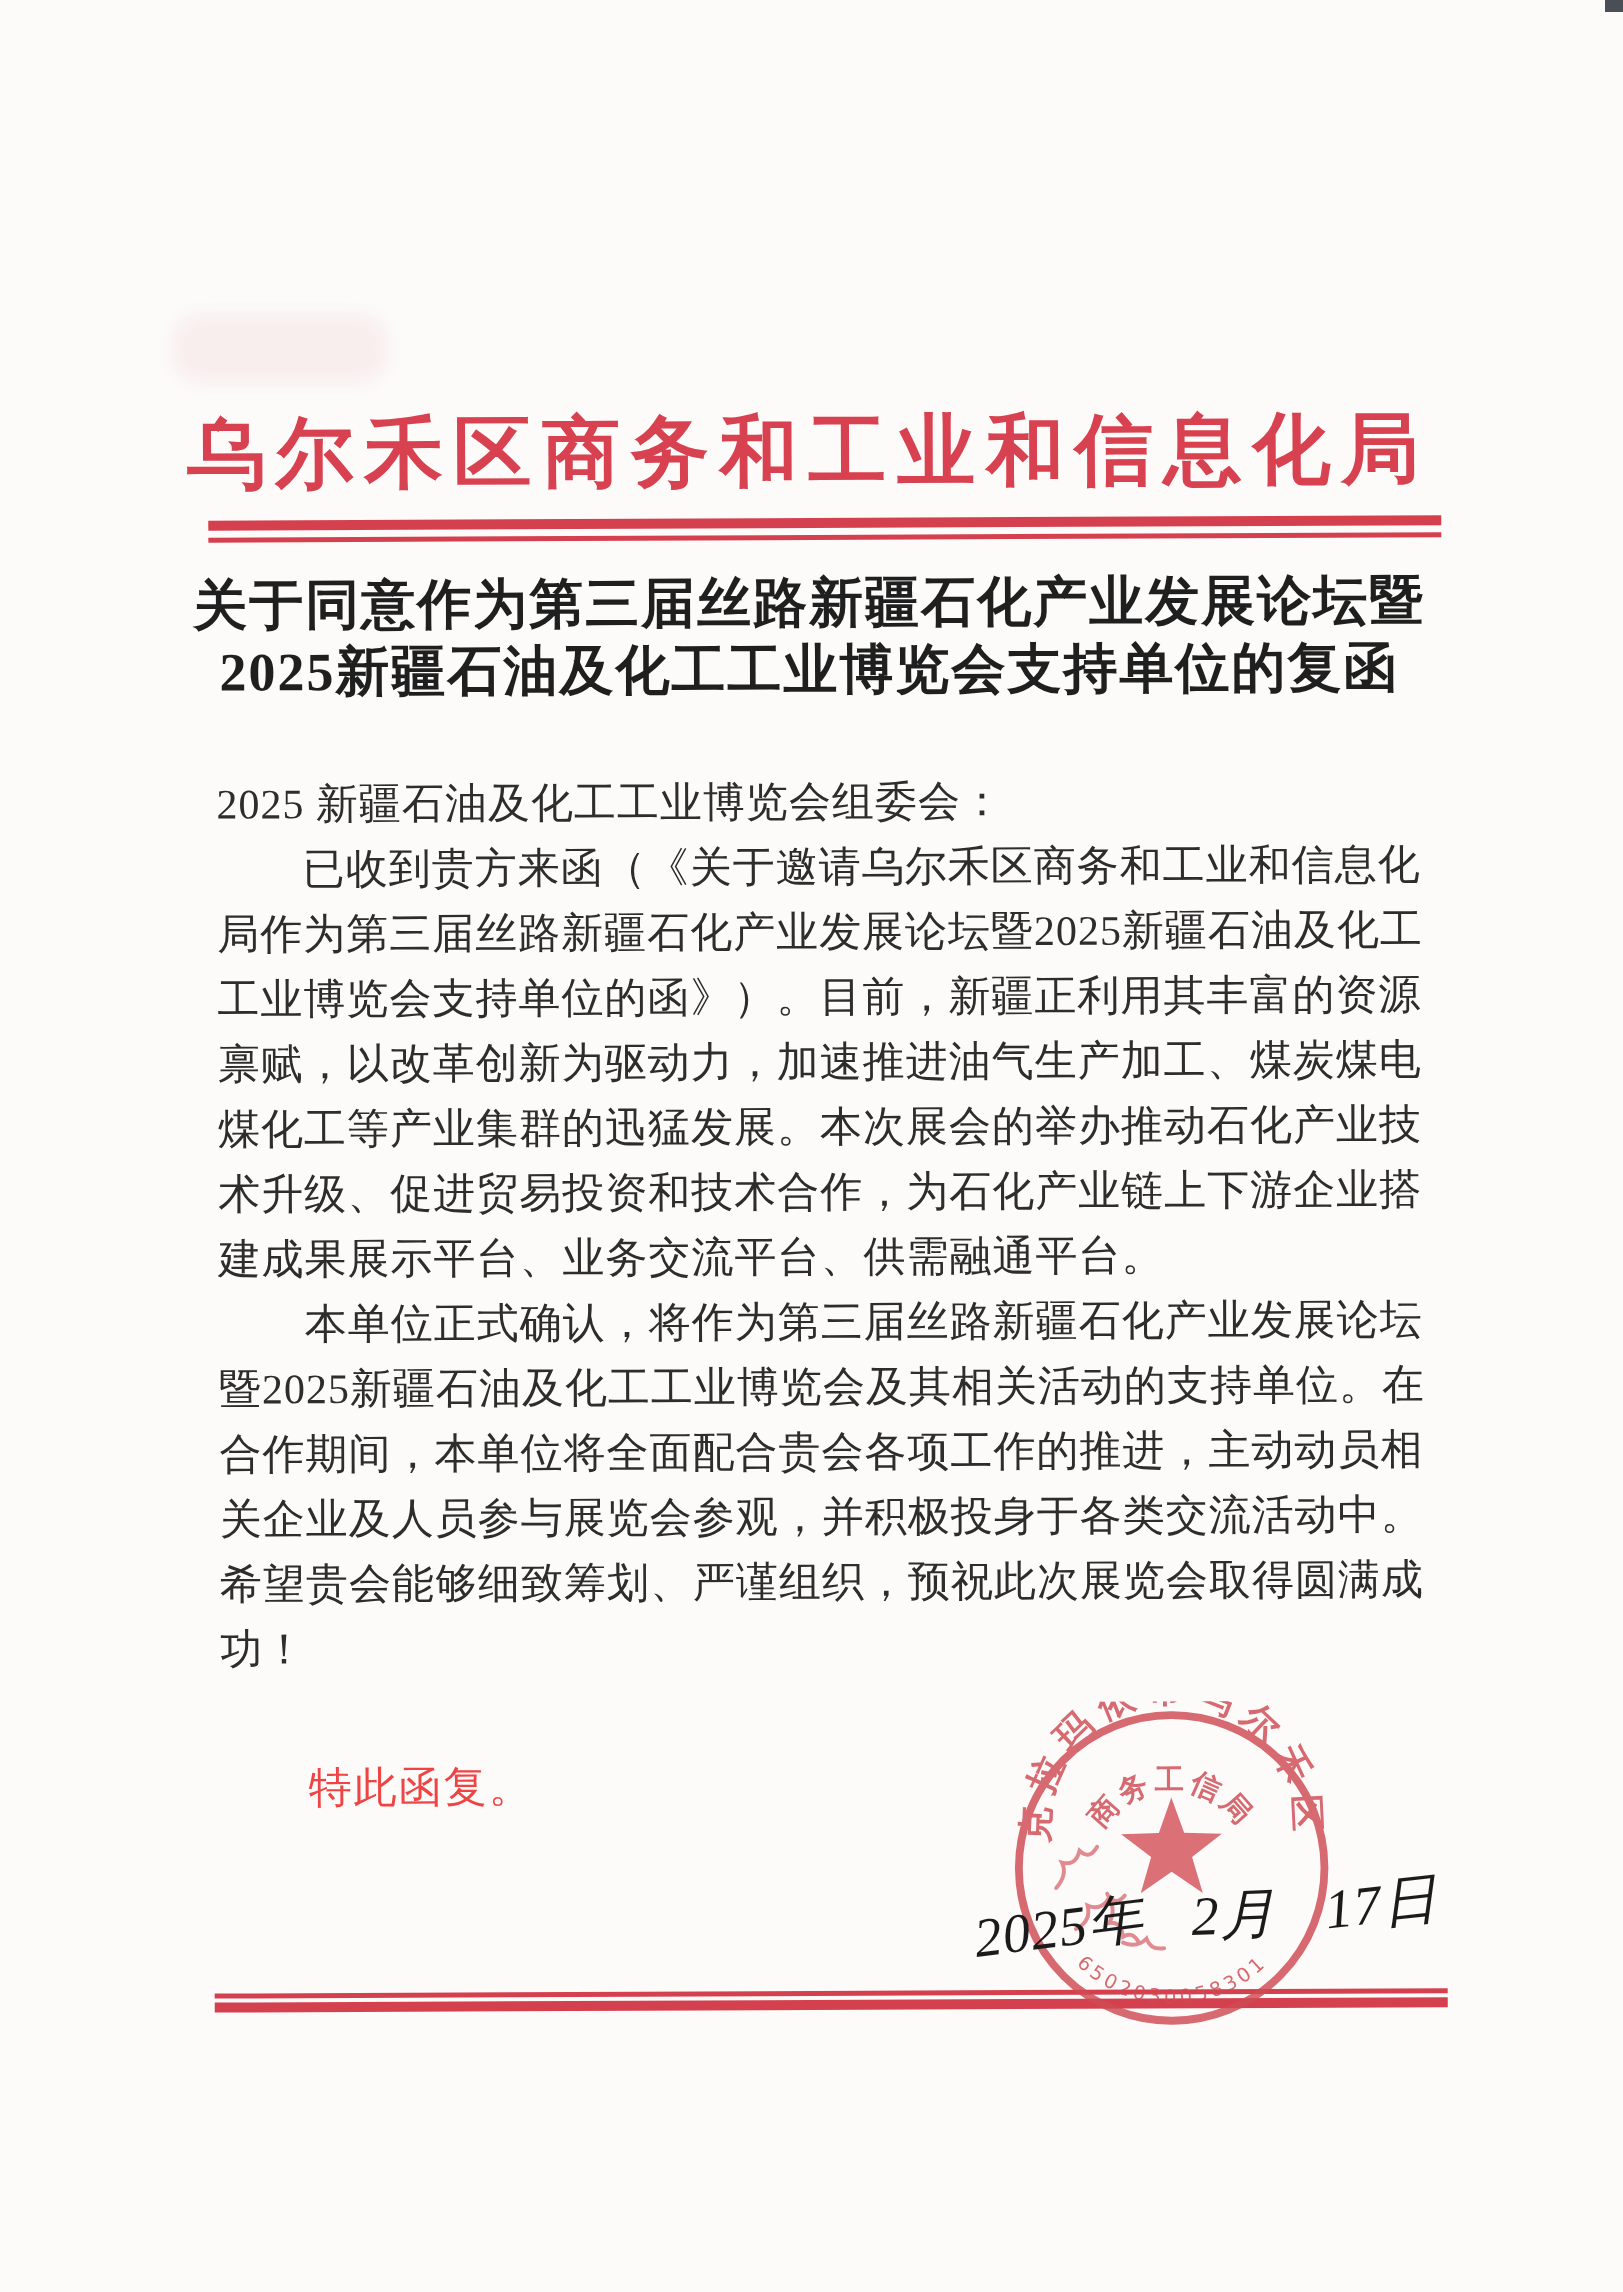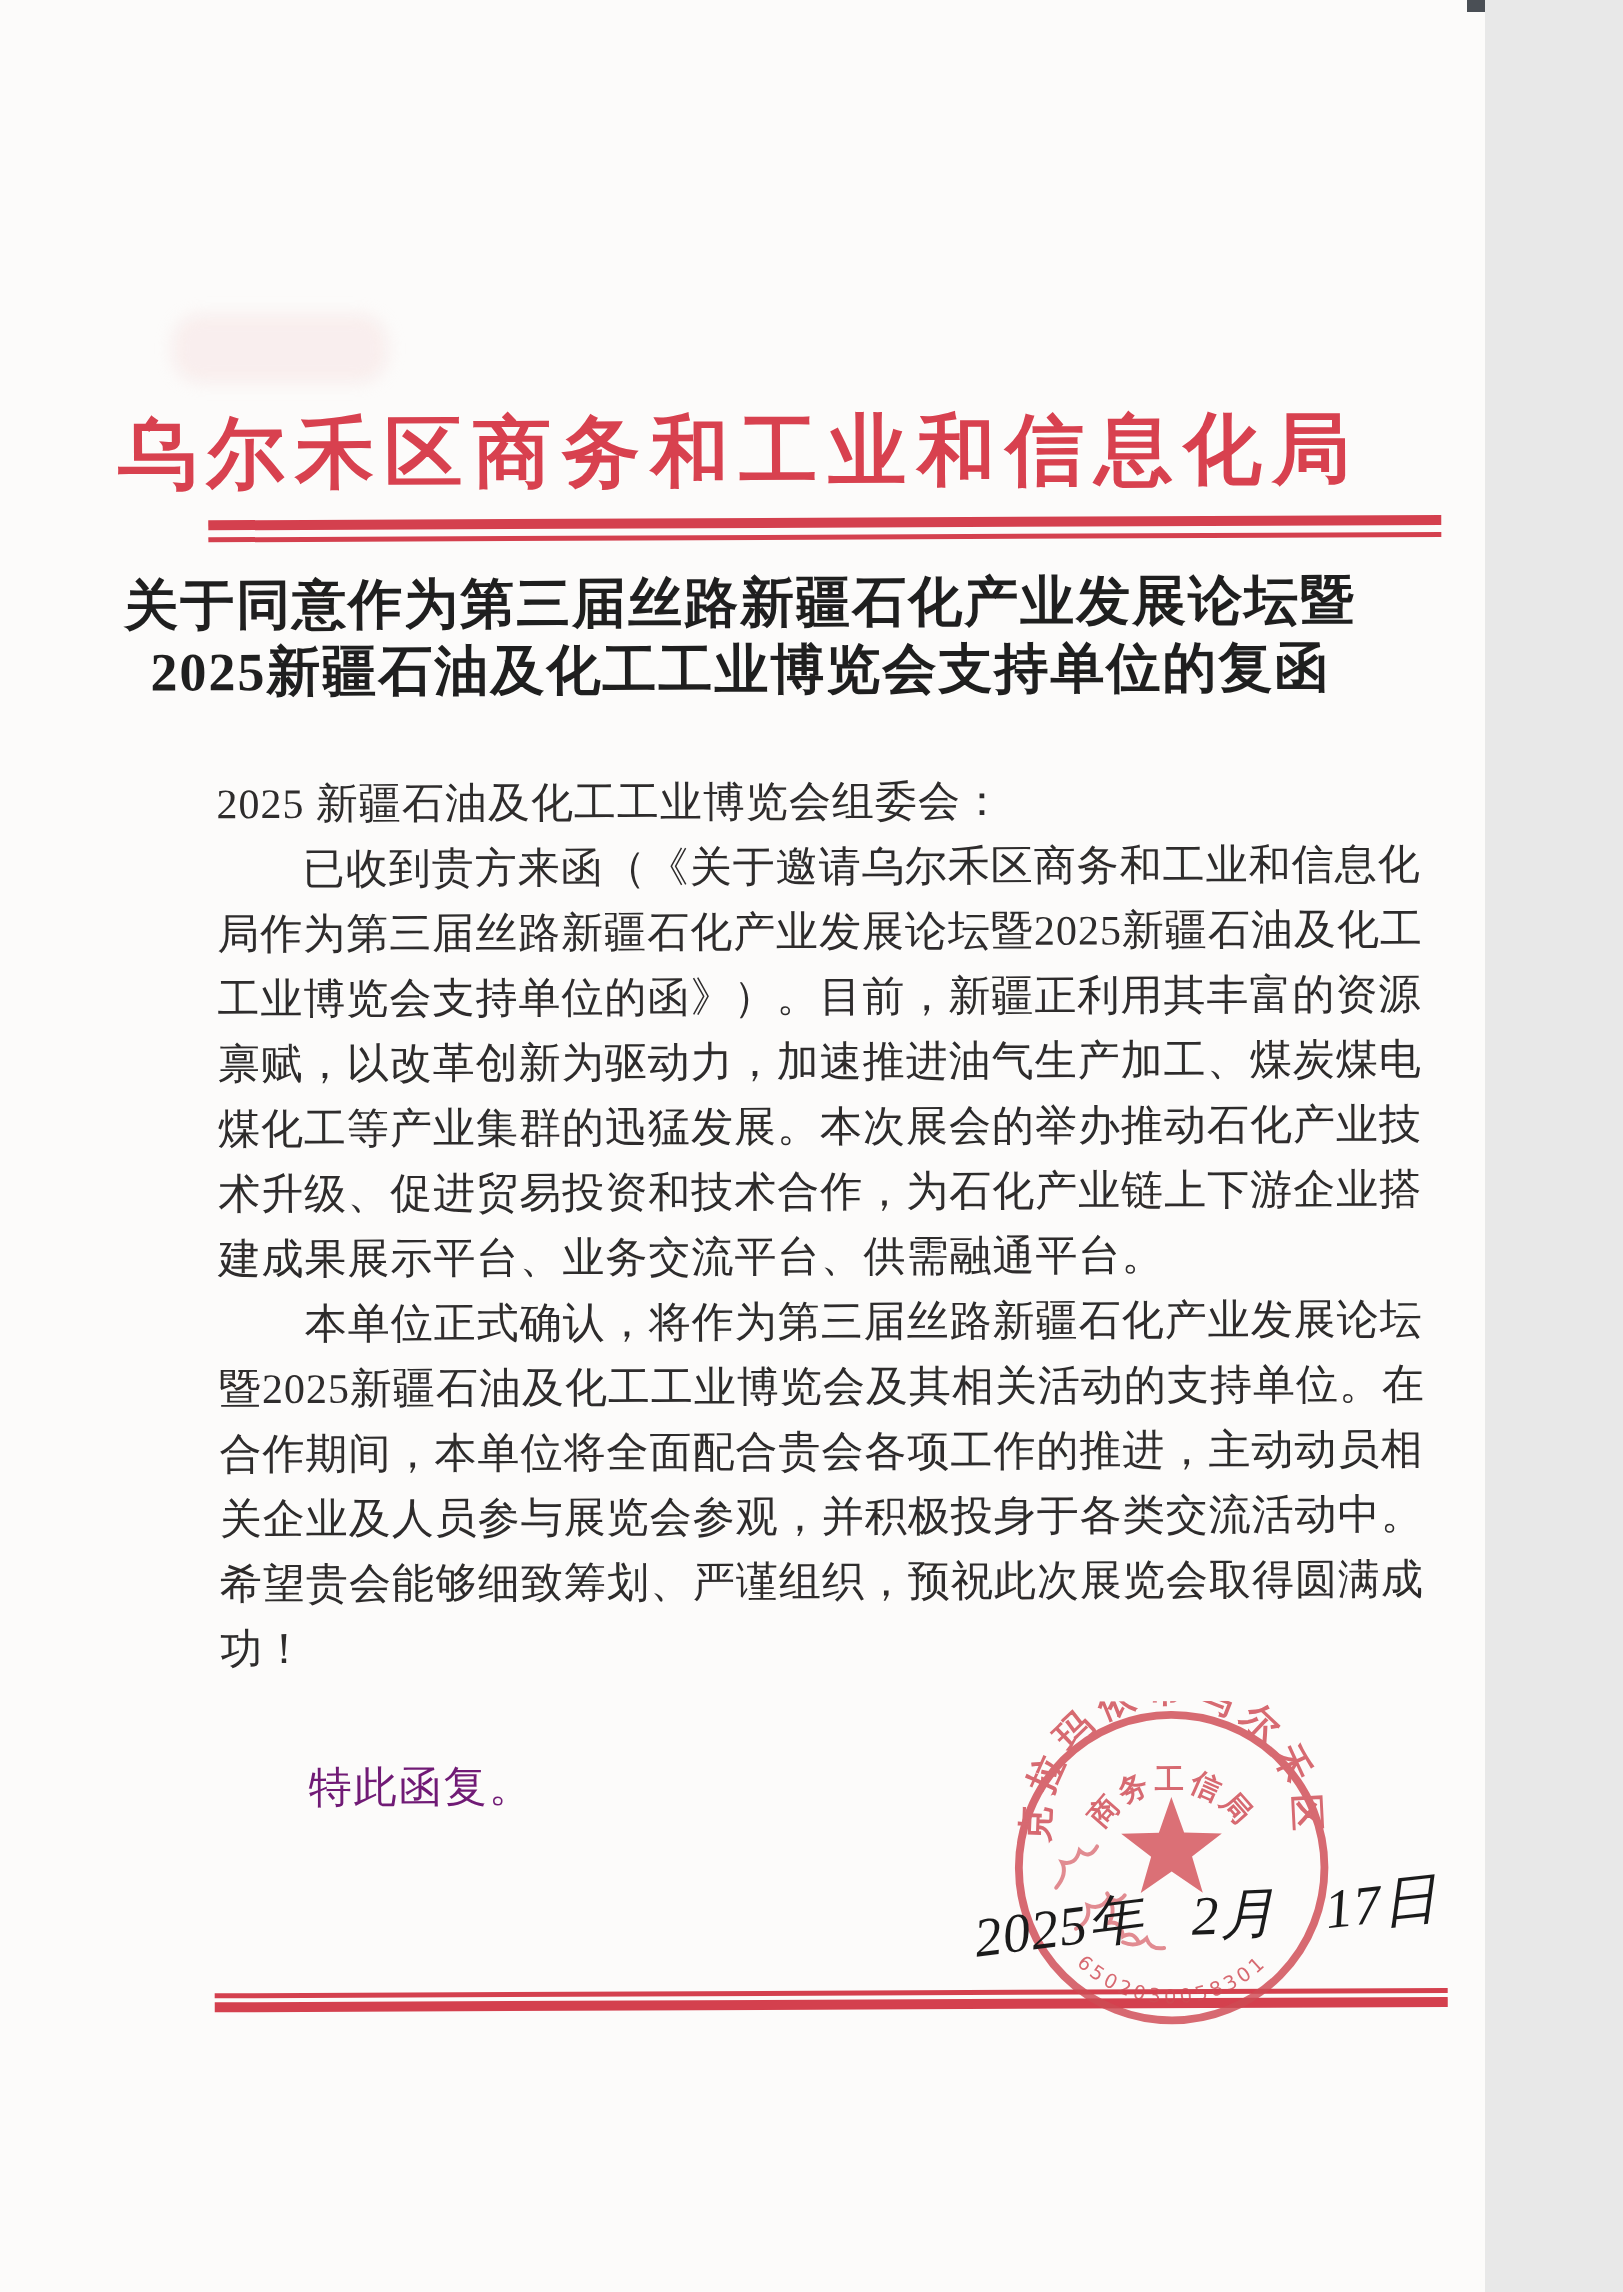--- a/index.html
+++ b/index.html
@@ -1,18 +1,18 @@
 <!DOCTYPE html>
 <html><head>
 <meta charset="utf-8">
 <style>
   html,body{margin:0;padding:0;background:#e8e8e8;}
   .page{
     position:relative;
-    width:1485px;height:2293px;
+    width:1623px;height:2293px;
     background:#fcfbfa;
     overflow:hidden;
     font-family:"Liberation Serif","DejaVu Serif",serif;
   }
   
   .smudge{
     position:absolute;left:172px;top:314px;width:216px;height:69px;
     background:rgba(243,214,214,0.35);filter:blur(7.8px);border-radius:29px;
   }
   .corner-mark{
@@ -44,21 +44,21 @@
   .body-block{
     position:absolute;left:218px;top:770px;width:1215px;
     color:#2e2c2c;font-size:42px;line-height:65px;
     letter-spacing:1px;
   }
   .line{height:65px;white-space:nowrap;}
   .line.indent{text-indent:86px;}
 
   .closing{
     position:absolute;left:306px;top:1756px;
-    color:#701a75;font-size:43px;line-height:59px;letter-spacing:2px;
+    color:#ef4444;font-size:43px;line-height:59px;letter-spacing:2px;
   }
 
   .stamp{
     position:absolute;left:1002px;top:1703px;width:333px;height:333px;
     z-index:3;
   }
   .handwritten-date{
     position:absolute;left:970px;top:1884px;width:412px;
     z-index:4;
     color:#1b1b1b;

